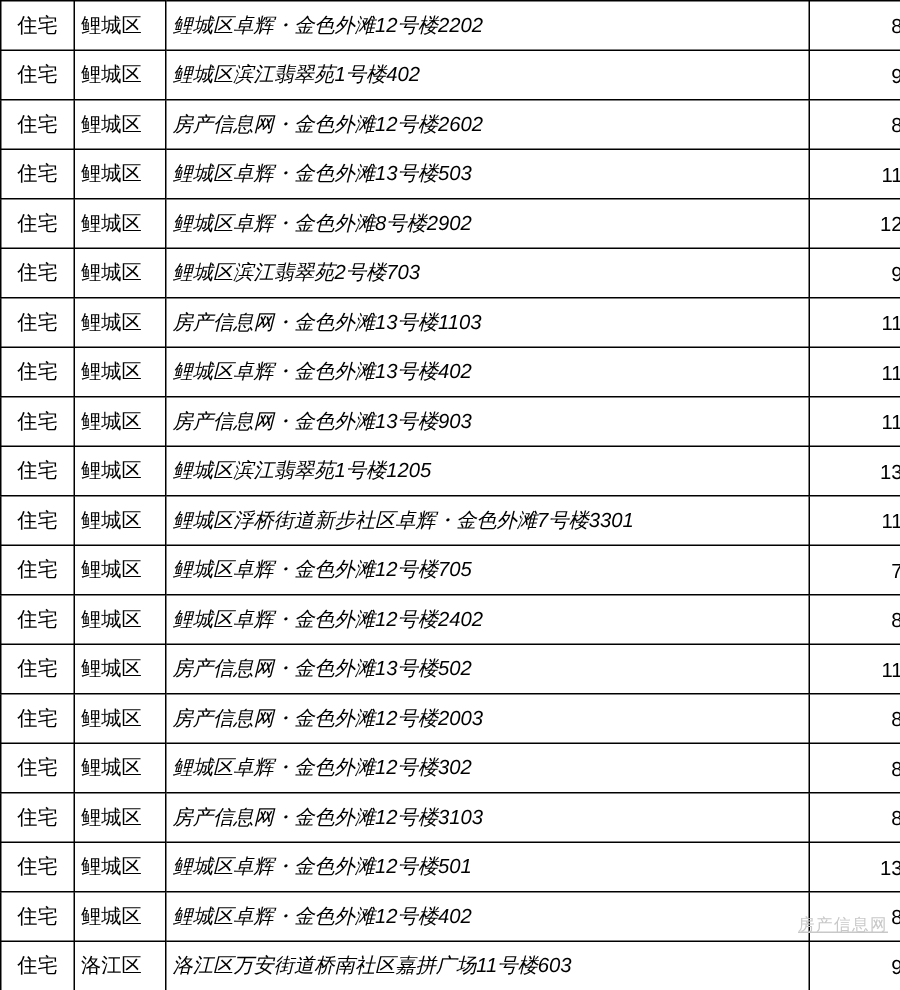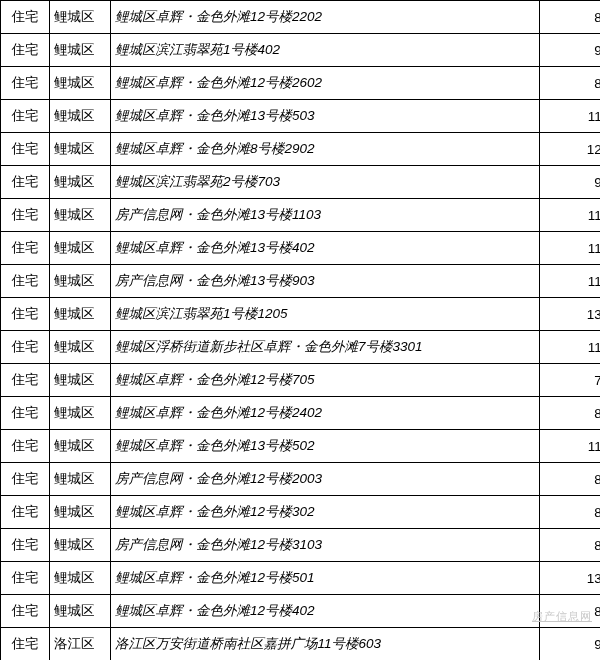--- a/index.html
+++ b/index.html
@@ -81,21 +81,21 @@
       </tr>
       <tr>
         <td class="c-type">住宅</td>
         <td class="c-district">鲤城区</td>
         <td class="c-addr">鲤城区滨江翡翠苑1号楼402</td>
         <td class="c-area">93.24</td>
       </tr>
       <tr>
         <td class="c-type">住宅</td>
         <td class="c-district">鲤城区</td>
-        <td class="c-addr">鲤城区卓辉・金色外滩12号楼2602</td>
+        <td class="c-addr">房产信息网・金色外滩12号楼2602</td>
         <td class="c-area">89.59</td>
       </tr>
       <tr>
         <td class="c-type">住宅</td>
         <td class="c-district">鲤城区</td>
         <td class="c-addr">鲤城区卓辉・金色外滩13号楼503</td>
         <td class="c-area">112.08</td>
       </tr>
       <tr>
         <td class="c-type">住宅</td>
@@ -147,21 +147,21 @@
       </tr>
       <tr>
         <td class="c-type">住宅</td>
         <td class="c-district">鲤城区</td>
         <td class="c-addr">鲤城区卓辉・金色外滩12号楼2402</td>
         <td class="c-area">89.59</td>
       </tr>
       <tr>
         <td class="c-type">住宅</td>
         <td class="c-district">鲤城区</td>
-        <td class="c-addr">鲤城区卓辉・金色外滩13号楼502</td>
+        <td class="c-addr">房产信息网・金色外滩13号楼502</td>
         <td class="c-area">112.08</td>
       </tr>
       <tr>
         <td class="c-type">住宅</td>
         <td class="c-district">鲤城区</td>
         <td class="c-addr">房产信息网・金色外滩12号楼2003</td>
         <td class="c-area">87.02</td>
       </tr>
       <tr>
         <td class="c-type">住宅</td>

